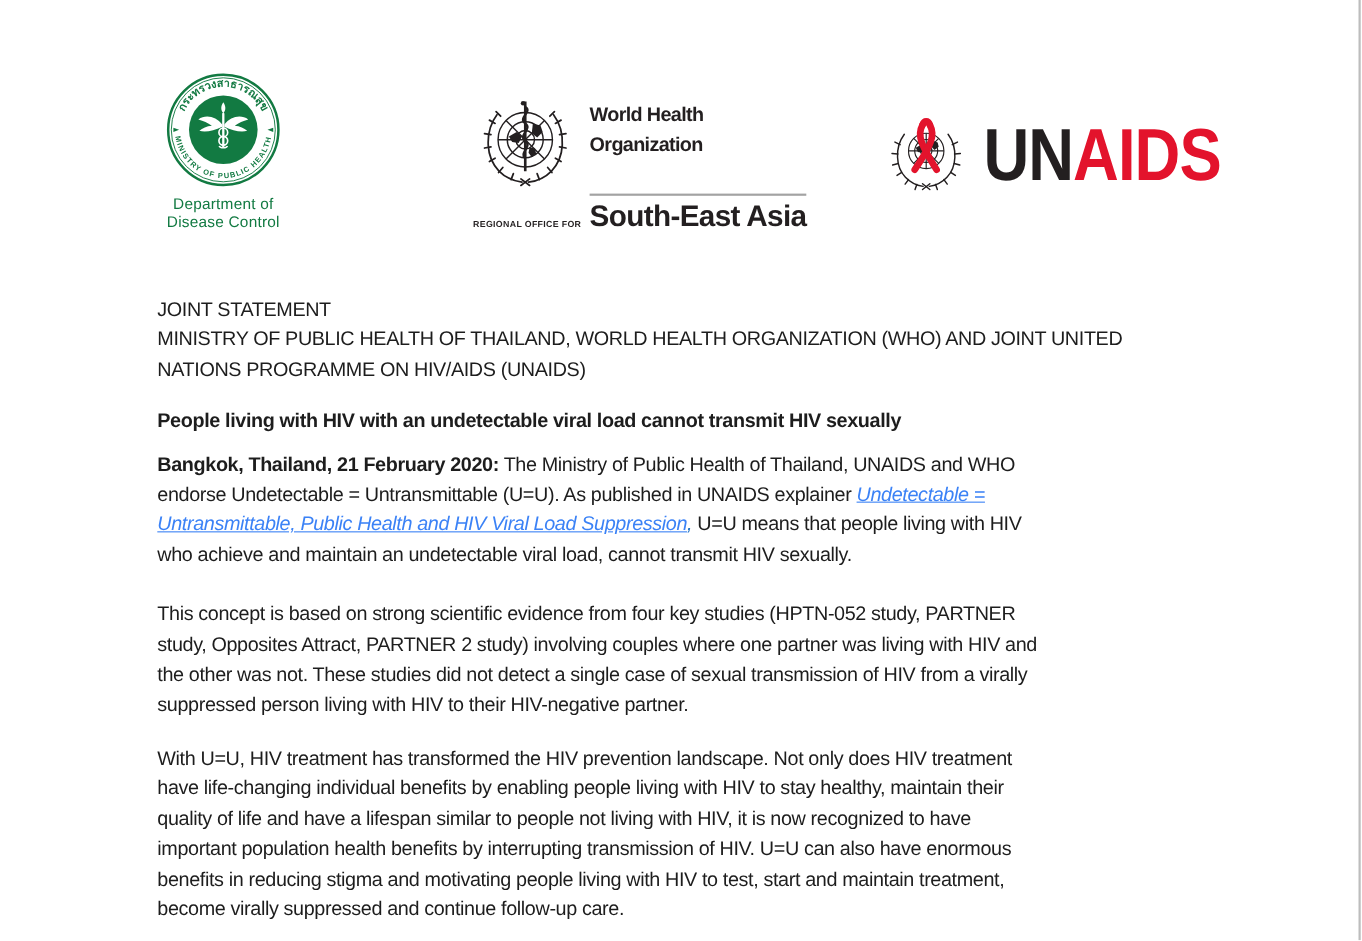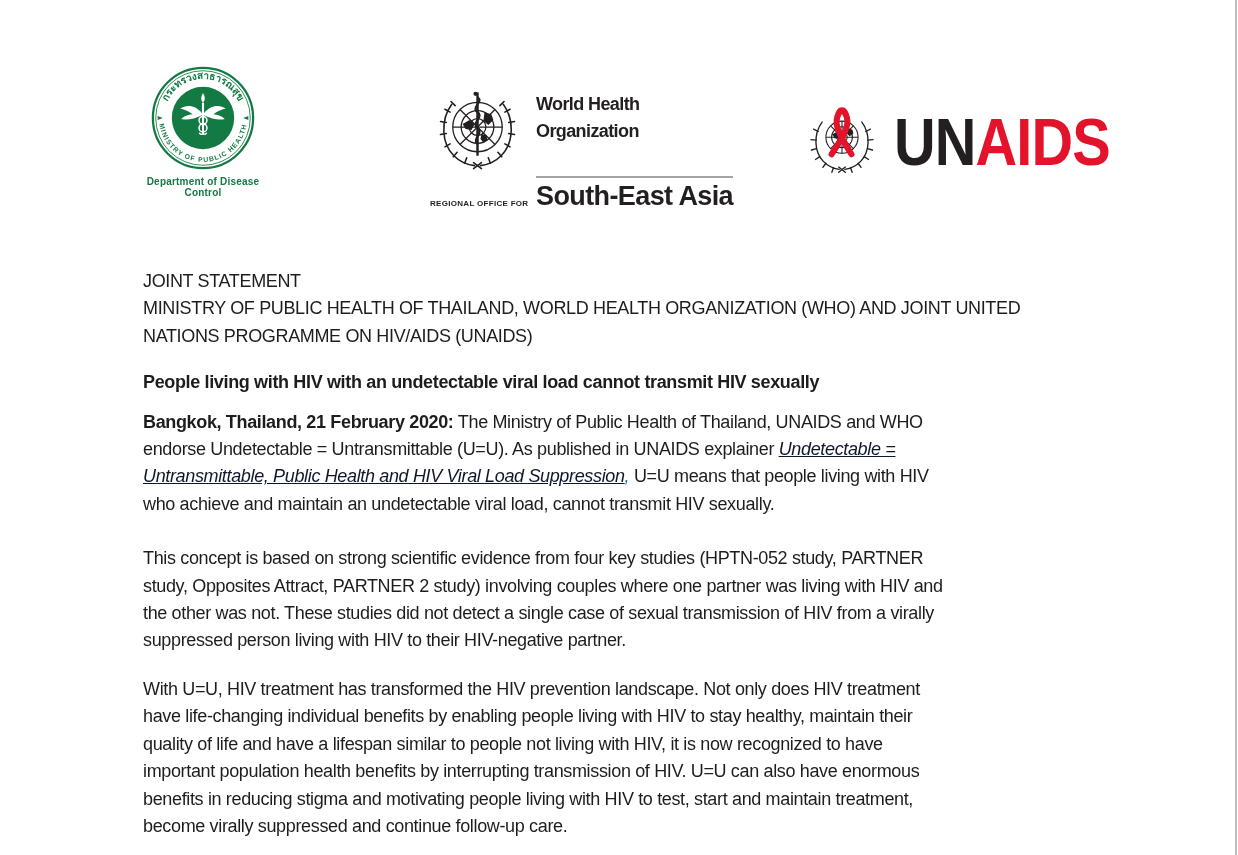--- a/index.html
+++ b/index.html
@@ -5,41 +5,41 @@
   html,body{margin:0;padding:0;background:#fff;}
   .page{
     position:relative;width:1238px;height:855px;background:#ffffff;overflow:hidden;
     font-family:"Liberation Sans",sans-serif;color:#1d1d1d;
   }
   .edge-line{position:absolute;right:1px;top:0;width:2px;height:855px;background:#bdbdbd;}
 
   
   .moph{position:absolute;left:139px;top:66px;width:128px;text-align:center;color:#127a42;}
   .moph .dept-thai{font-size:21px;font-weight:700;line-height:1.05;margin-top:3px;letter-spacing:.5px;}
-  .moph .dept-eng{font-size:10px;font-weight:700;margin-top:2px;letter-spacing:.2px;}
+  .moph .dept-eng{font-size:14px;font-weight:400;margin-top:2px;letter-spacing:.2px;}
 
   .who{position:absolute;left:430px;top:86px;display:grid;grid-template-columns:99px auto;column-gap:7px;color:#231f20;}
   .who .names{font-size:18px;font-weight:700;line-height:27px;letter-spacing:-.6px;align-self:start;padding-top:5px;}
   .who .office{font-size:8px;font-weight:700;letter-spacing:.3px;align-self:end;padding-bottom:4px;white-space:nowrap;}
   .who .region{font-size:27px;font-weight:700;letter-spacing:-.6px;border-top:2px solid #a3a3a3;margin-top:4px;padding-top:3px;white-space:nowrap;}
 
   .unaids{position:absolute;left:806px;top:103px;display:flex;align-items:center;gap:16px;}
   .unaids .wordmark{font-size:67px;font-weight:700;line-height:1;letter-spacing:-1px;transform:scaleX(.86);transform-origin:left center;white-space:nowrap;}
   .unaids .wm-un{color:#231f20;}
   .unaids .wm-aids{color:#e3132c;}
 
   
   .doc{position:absolute;left:143px;top:268px;width:965px;font-size:18px;line-height:27.4px;letter-spacing:-.35px;}
   .doc .line{white-space:nowrap;}
   .block-title{margin-bottom:19px;}
   .block-heading{margin-bottom:12px;font-weight:700;}
   .block-p1{margin-bottom:27px;}
   .block-p2{margin-bottom:21px;}
   .b{font-weight:700;}
-  a.doclink{color:#0f172a;font-style:italic;text-decoration:underline;cursor:pointer;}
+  a.doclink{color:#3b82f6;font-style:italic;text-decoration:underline;cursor:pointer;}
   .linkc{color:#1a6fc4;font-style:italic;}
 </style>
 </head>
 <body>
 
 <div class="page">
 
   <div class="moph">
     <svg width="104" height="104" viewBox="0 0 110 110">
       <circle cx="55" cy="55" r="53" fill="none" stroke="#127a42" stroke-width="2.4"></circle>

